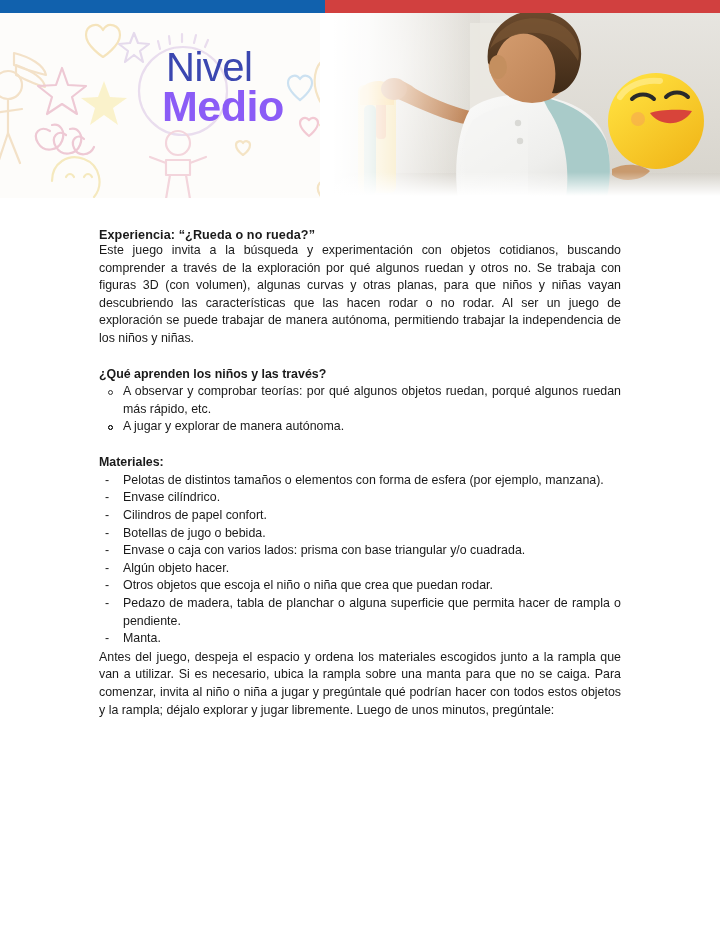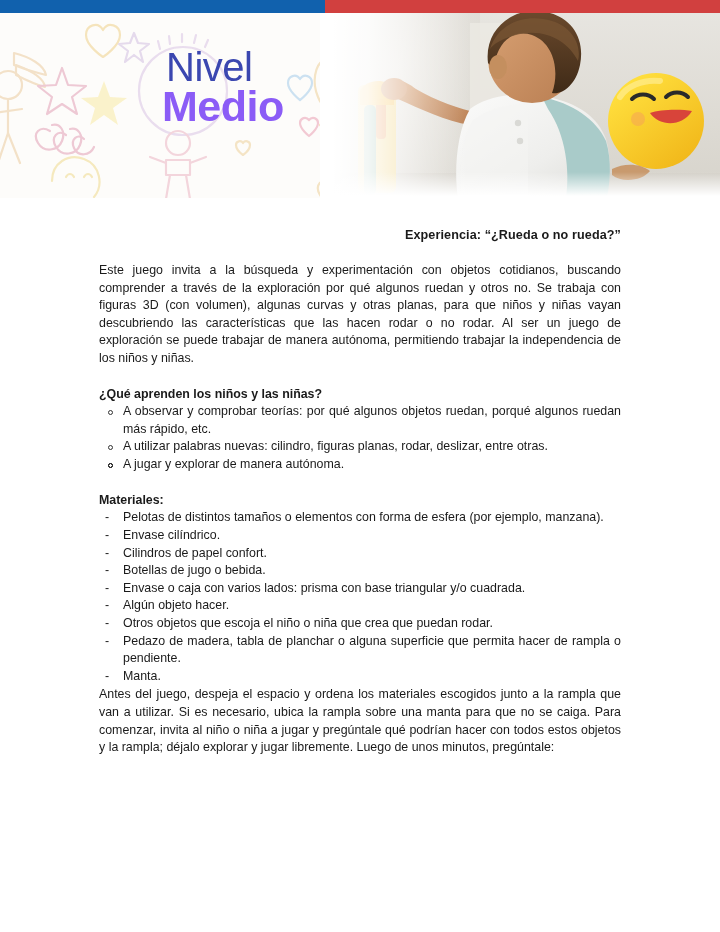--- a/index.html
+++ b/index.html
@@ -98,32 +98,32 @@
 
   
   .doc {
     position: absolute;
     top: 198px;
     left: 99px;
     width: 522px;
   }
 
   .doc-title {
-    text-align: right;
+    text-align: left;
     font-size: 12.6px;
     font-weight: 700;
     margin: 30px 0 0 0;
     letter-spacing: .1px;
   }
 
   p.para {
     font-size: 12.4px;
     line-height: 1.42;
     text-align: justify;
-    margin: 20px 0 0 0;
+    margin: 0 0 0 0;
   }
 
   h2.section {
     font-size: 12.4px;
     font-weight: 700;
     margin: 18px 0 0 0;
     line-height: 1.42;
   }
 
   ul.list {
@@ -350,32 +350,28 @@
     <span class="logo-medio">Medio</span>
   </div>
 </div>
 
 <div class="doc">
 
   <h1 class="doc-title">Experiencia: “¿Rueda o no rueda?”</h1>
 
   <p class="para">Este juego invita a la búsqueda y experimentación con objetos cotidianos, buscando comprender a través de la exploración por qué algunos ruedan y otros no. Se trabaja con figuras 3D (con volumen), algunas curvas y otras planas, para que niños y niñas vayan descubriendo las características que las hacen rodar o no rodar. Al ser un juego de exploración se puede trabajar de manera autónoma, permitiendo trabajar la independencia de los niños y niñas.</p>
 
-  <h2 class="section">¿Qué aprenden los niños y las niñas?</h2>
+  <h2 class="section">¿Qué aprenden los niños y las través?</h2>
   <ul class="list circle-list">
     <li>
       <span class="marker"></span>
       <span>A observar y comprobar teorías: por qué algunos objetos ruedan, porqué algunos ruedan más rápido, etc.</span>
     </li>
     <li>
       <span class="marker"></span>
-      <span>A utilizar palabras nuevas: cilindro, figuras planas, rodar, deslizar, entre otras.</span>
-    </li>
-    <li>
-      <span class="marker"></span>
     </li>
     <li>
       <span class="marker"></span>
     </li>
     <li>
       <span class="marker"></span>
       <span>A jugar y explorar de manera autónoma.</span>
     </li>
   </ul>
 

